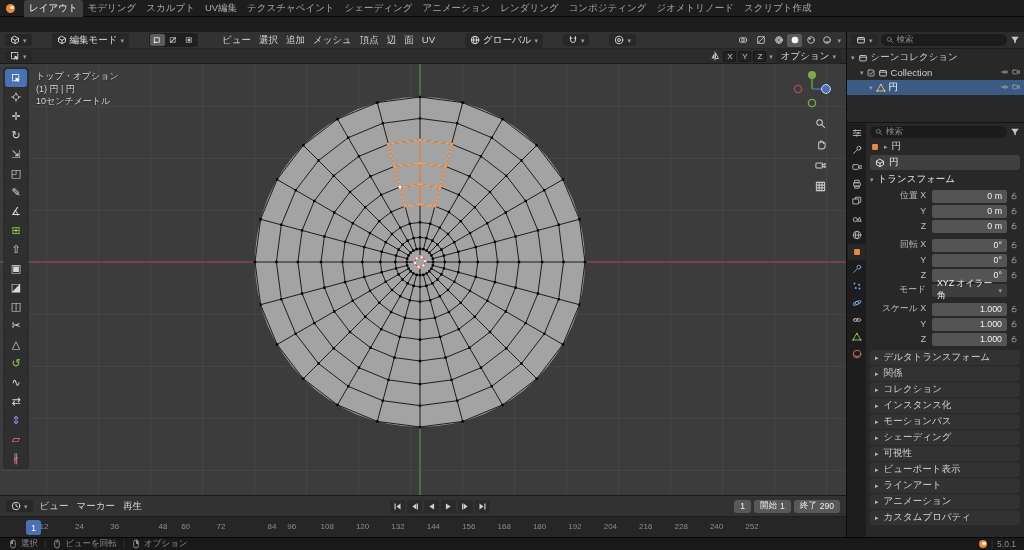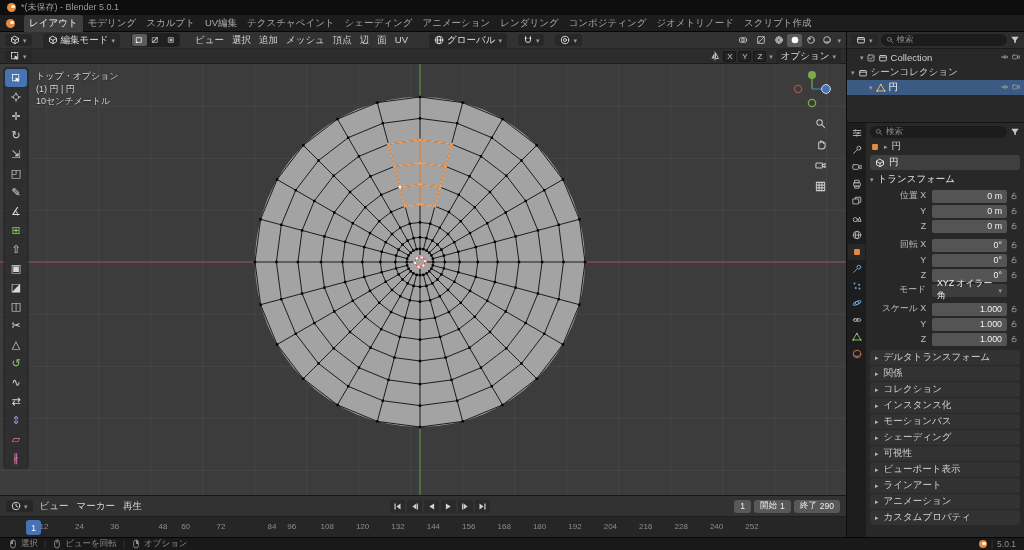--- a/index.html
+++ b/index.html
@@ -12,21 +12,21 @@
 
 #titlebar{height:15px;background:#0e0e0e;display:flex;align-items:center;gap:5px;padding:0 7px;color:#9b9b9b;font-size:9px}
 #topbar{height:17px;background:#1d1d1d;display:flex;align-items:center;padding:0 6px;gap:1px;border-bottom:1px solid #070707}
 .menu{padding:1px 6px;border-radius:3px;color:#cfcfcf;white-space:nowrap}
 #ws-tabs{display:flex;margin-left:8px}
 .ws{padding:2px 5px;color:#a9a9a9;border-radius:3px 3px 0 0;white-space:nowrap}
 .ws.active{background:#3f3f3f;color:#f2f2f2}
 
 #main{position:absolute;top:32px;left:0;right:0;bottom:13px;display:flex}
 #left-col{width:846px;display:flex;flex-direction:column;min-width:0}
-#vp-header{height:17px;background:#323232;display:flex;align-items:center;gap:11px;padding:0 5px;border-bottom:1px solid #262626}
+#vp-header{height:17px;background:#323232;display:flex;align-items:center;gap:20px;padding:0 5px;border-bottom:1px solid #262626}
 .dd{display:flex;align-items:center;gap:3px;background:#272727;border-radius:3px;padding:1px 5px;color:#dedede;white-space:nowrap}
 .hmenu{padding:1px 4px;color:#d6d6d6;border-radius:3px;white-space:nowrap}
 .modebtns{display:flex;gap:1px;background:#1f1f1f;border-radius:3px;padding:1px}
 .modebtn{width:15px;height:12px;display:flex;align-items:center;justify-content:center;border-radius:2px;color:#bbb}
 .modebtn.active{background:#5c5c5c;color:#fff}
 #vph-right{margin-left:auto;display:flex;align-items:center;gap:3px}
 .shade{width:15px;height:13px;display:flex;align-items:center;justify-content:center;color:#c4c4c4;border-radius:2px}
 .shade.active{background:#5a5a5a;color:#fff}
 #tool-settings{height:15px;background:#2c2c2c;display:flex;align-items:center;gap:3px;padding:0 5px;border-bottom:1px solid #1c1c1c}
 #ts-right{margin-left:auto;display:flex;align-items:center;gap:3px}
@@ -86,24 +86,20 @@
 .sep{color:#3c3c3c}
 #sb-right{margin-left:auto;display:flex;align-items:center;gap:4px}
 .logo-dot{width:9px;height:9px;border-radius:50%;background:#e8893c;display:inline-block;position:relative}
 .logo-dot::after{content:"";position:absolute;left:3.5px;top:2px;width:4px;height:3px;border-radius:50%;background:#fff}
 </style>
 </head>
 <body>
 
 <div id="app">
 
-  <div id="titlebar">
-    <span class="logo-dot"></span>
-    <span>*(未保存) - Blender 5.0.1</span>
-  </div>
 
   <div id="topbar">
     <span class="logo-dot"></span>
     <nav id="ws-tabs">
         <span class="ws active">レイアウト</span>
         <span class="ws">モデリング</span>
         <span class="ws">スカルプト</span>
         <span class="ws">UV編集</span>
         <span class="ws">テクスチャペイント</span>
         <span class="ws">シェーディング</span>
@@ -806,20 +802,31 @@
               </span>
             <span>検索</span>
           </span>
           <span class="ic" id="ic-olfilter">
               <svg viewBox="0 0 12 12">
                 <path d="M1.5 2h9L7 6.5V10L5 8.8V6.5z" fill="currentColor" stroke="none"></path>
               </svg>
             </span>
         </div>
         <div id="ol-body">
+            <div class="olrow" style="padding-left: 4px;">
+              <span class="caret">▾</span>
+              <span class="ic">
+                <svg viewBox="0 0 12 12">
+                  <rect x="2" y="3" width="8" height="6.5" rx="0.8"></rect>
+                  <line x1="2" y1="5" x2="10" y2="5"></line>
+                </svg>
+              </span>
+              <span>シーンコレクション</span>
+              <span class="grow"></span>
+            </div>
             <div class="olrow" style="padding-left: 13px;">
               <span class="caret">▾</span>
               <span class="ic s8">
                 <svg viewBox="0 0 12 12">
                   <rect x="1.5" y="1.5" width="9" height="9" rx="1.5"></rect>
                   <path d="M3.5 6l2 2 3.5-4.2"></path>
                 </svg>
               </span>
               <span class="ic">
                 <svg viewBox="0 0 12 12">
@@ -836,31 +843,20 @@
                       <circle cx="6" cy="6" r="1.3" fill="currentColor" stroke="none"></circle>
                     </svg>
                   </span></span>
                 <span><span class="ic s8">
                     <svg viewBox="0 0 12 12">
                       <rect x="1" y="3.2" width="7" height="5.6" rx="1"></rect>
                       <path d="M8 5.5L11 3.8v4.4L8 6.5z"></path>
                     </svg>
                   </span></span>
               </span>
-            </div>
-            <div class="olrow" style="padding-left: 4px;">
-              <span class="caret">▾</span>
-              <span class="ic">
-                <svg viewBox="0 0 12 12">
-                  <rect x="2" y="3" width="8" height="6.5" rx="0.8"></rect>
-                  <line x1="2" y1="5" x2="10" y2="5"></line>
-                </svg>
-              </span>
-              <span>シーンコレクション</span>
-              <span class="grow"></span>
             </div>
             <div class="olrow selected" style="padding-left: 22px;">
               <span class="caret">▾</span>
               <span class="ic" style="color: rgb(240, 192, 122);">
                 <svg viewBox="0 0 12 12">
                   <path d="M6 2L10.5 9.5h-9z"></path>
                   <circle cx="6" cy="2" r="1" fill="currentColor" stroke="none"></circle>
                   <circle cx="10.5" cy="9.5" r="1" fill="currentColor" stroke="none"></circle>
                   <circle cx="1.5" cy="9.5" r="1" fill="currentColor" stroke="none"></circle>
                 </svg>

